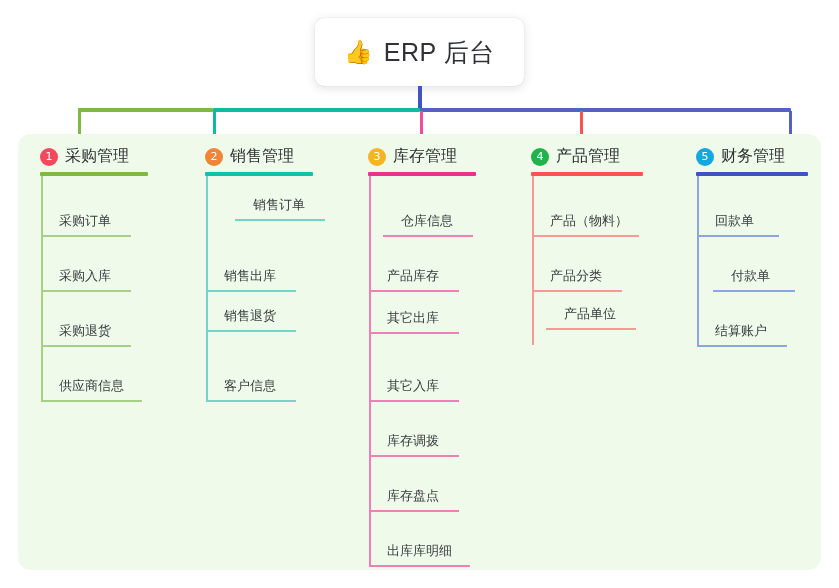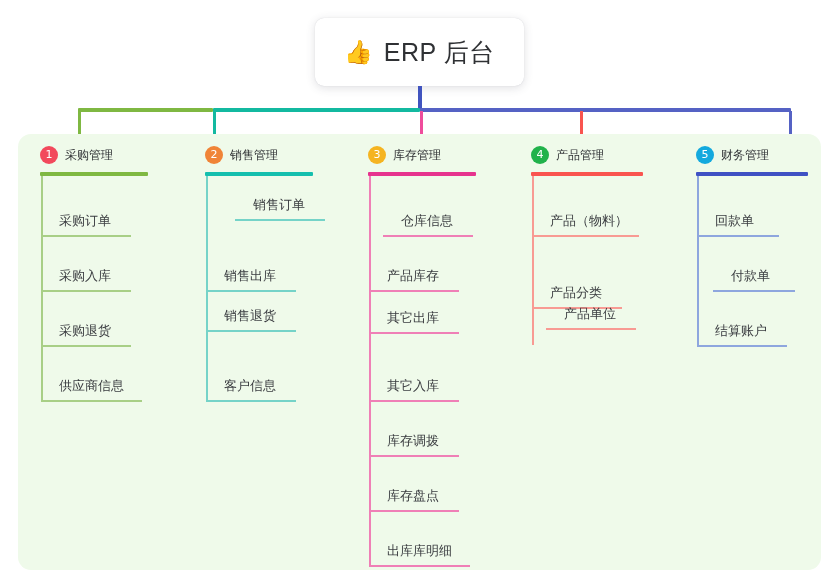--- a/index.html
+++ b/index.html
@@ -58,21 +58,21 @@
     display:flex;align-items:center;gap:7px;
     white-space:nowrap;
   }
   .badge{
     width:18px;height:18px;border-radius:50%;
     color:#fff;font-size:11px;line-height:18px;
     text-align:center;display:inline-block;
     font-family:"DejaVu Sans",sans-serif;
     flex:0 0 auto;
   }
-  .col-title{font-size:12px;color:#2f3134;font-weight:400;}
+  .col-title{font-size:16px;color:#2f3134;font-weight:400;}
   .head-rule{
     position:absolute;left:0;top:38px;height:4px;border-radius:1px;
   }
   .trunk{position:absolute;top:42px;width:2px;}
 
   .item{position:absolute;}
   .item-label{
     position:absolute;left:18px;bottom:7px;
     font-size:13px;color:#3a3c40;white-space:nowrap;
   }
@@ -195,21 +195,21 @@
           <div class="col-head">
             <span class="badge" style="background: rgb(33, 178, 75);">4</span>
             <span class="col-title">产品管理</span>
           </div>
           <div class="head-rule" style="width: 112px; background: rgb(249, 84, 79);"></div>
           <div class="trunk" style="left: 1px; height: 169px; background: rgb(248, 154, 147);"></div>
           <div class="item" style="left: 1px; top: 48px; width: 107px; height: 55px;">
             <span class="item-label">产品（物料）</span>
             <div class="item-rule" style="width: 107px; background: rgb(248, 154, 147);"></div>
           </div>
-          <div class="item" style="left: 1px; top: 120px; width: 90px; height: 55px;">
+          <div class="item" style="left: 1px; top: 103px; width: 90px; height: 55px;">
             <span class="item-label">产品分类</span>
             <div class="item-rule" style="width: 90px; background: rgb(248, 154, 147);"></div>
           </div>
           <div class="item" style="left: 15px; top: 158px; width: 90px; height: 38px;">
             <span class="item-label">产品单位</span>
             <div class="item-rule" style="width: 90px; background: rgb(248, 154, 147);"></div>
           </div>
         </div>
         <div class="col" style="left: 678px;">
           <div class="col-head">

